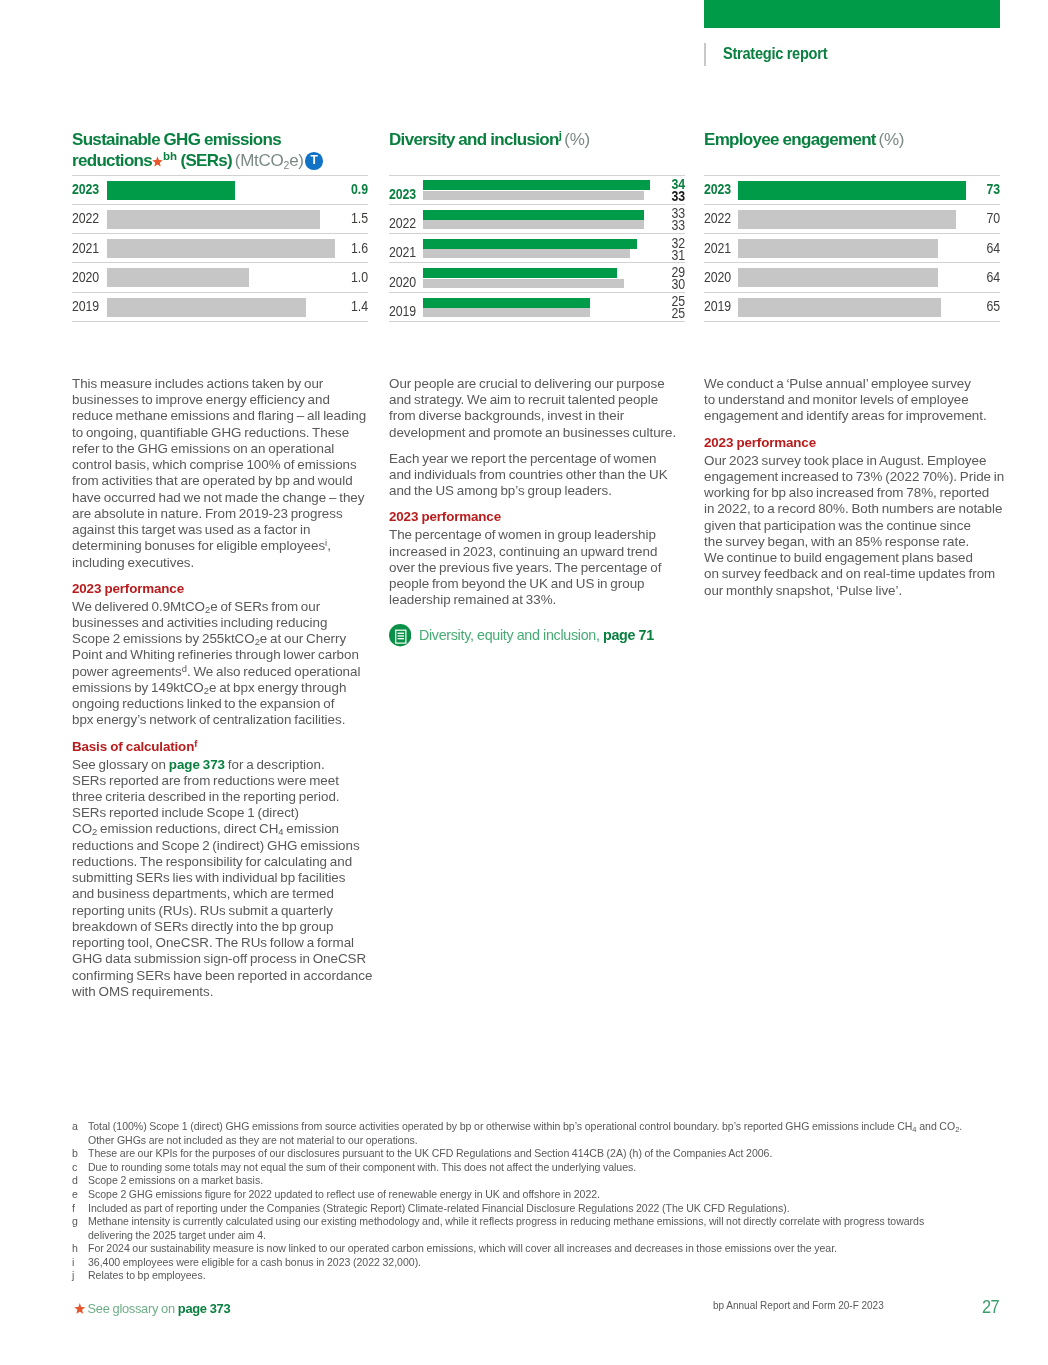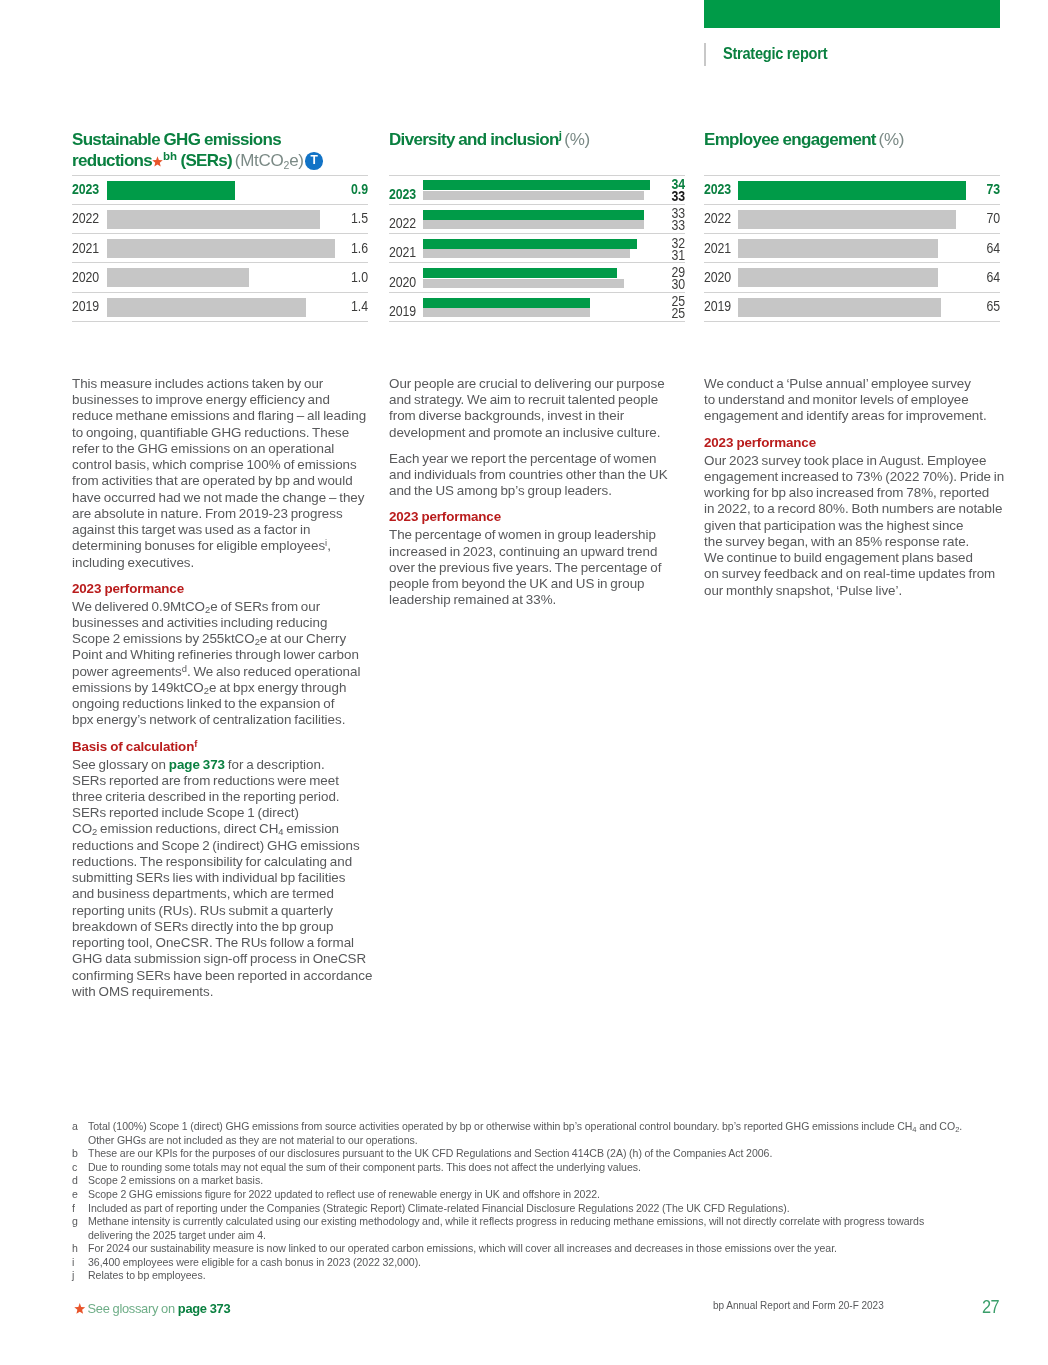--- a/index.html
+++ b/index.html
@@ -220,35 +220,45 @@
         <span class="val" style="top:0.6px">25</span>
         <span class="val" style="top:12.6px">25</span>
       </div>
       <div class="chart-bottom"></div>
     </div>
   <div class="body col2" id="body2">
       <p class="">
         <span class="ln">Our people are crucial to delivering our purpose</span>
         <span class="ln">and strategy. We aim to recruit talented people</span>
         <span class="ln">from diverse backgrounds, invest in their</span>
-        <span class="ln">development and promote an inclusive culture.</span>
+        <span class="ln">development and promote an businesses culture.</span>
       </p>
       <p class="">
         <span class="ln">Each year we report the percentage of women</span>
         <span class="ln">and individuals from countries other than the UK</span>
         <span class="ln">and the US among bp’s group leaders.</span>
       </p>
       <h3>2023 performance</h3>
       <p class="last">
         <span class="ln">The percentage of women in group leadership</span>
         <span class="ln">increased in 2023, continuing an upward trend</span>
         <span class="ln">over the previous five years. The percentage of</span>
         <span class="ln">people from beyond the UK and US in group</span>
         <span class="ln">leadership remained at 33%.</span>
       </p>
+      <div class="xref">
+        <span class="ico"><svg viewBox="0 0 22.4 22.4" width="22.4" height="22.4" aria-hidden="true">
+            <circle cx="11.2" cy="11.2" r="11.2" fill="#0a9147"></circle>
+            <rect x="6.7" y="6.2" width="10.2" height="12.9" fill="none" stroke="#ffffff" stroke-width="1.2"></rect>
+            <rect x="8.55" y="8.6" width="6.5" height="1.35" fill="#ffffff"></rect>
+            <rect x="8.55" y="11.3" width="6.5" height="1.35" fill="#ffffff"></rect>
+            <rect x="8.55" y="14.0" width="6.5" height="1.35" fill="#ffffff"></rect>
+          </svg></span>
+        <span class="txt">Diversity, equity and inclusion, <b>page 71</b></span>
+      </div>
     </div>
 
   <h2 class="chart-title col3" id="title3"><span>Employee engagement</span> <span class="unit">(%)</span></h2>
   <div class="chart col3" id="chart3" style="top: 174.6px;">
       <div class="chart-row" style="height:29.3px">
         <span class="yr hl" style="top:5.6px">2023</span>
         <span class="bar g" style="left:34px;top:5px;height:19px;width:227.61px"></span>
         <span class="val hl" style="top:5.6px">73</span>
       </div>
       <div class="chart-row" style="height:29.3px">
@@ -278,41 +288,41 @@
         <span class="ln">We conduct a ‘Pulse annual’ employee survey</span>
         <span class="ln">to understand and monitor levels of employee</span>
         <span class="ln">engagement and identify areas for improvement.</span>
       </p>
       <h3>2023 performance</h3>
       <p class="last">
         <span class="ln">Our 2023 survey took place in August. Employee</span>
         <span class="ln">engagement increased to 73% (2022 70%). Pride in</span>
         <span class="ln">working for bp also increased from 78%, reported</span>
         <span class="ln">in 2022, to a record 80%. Both numbers are notable</span>
-        <span class="ln">given that participation was the highest since</span>
+        <span class="ln">given that participation was the continue since</span>
         <span class="ln">the survey began, with an 85% response rate.</span>
         <span class="ln">We continue to build engagement plans based</span>
         <span class="ln">on survey feedback and on real-time updates from</span>
         <span class="ln">our monthly snapshot, ‘Pulse live’.</span>
       </p>
     </div>
 
   <div class="notes" id="notes">
       <div class="note">
         <span class="mk">a</span>
         <span class="ln">Total (100%) Scope 1 (direct) GHG emissions from source activities operated by bp or otherwise within bp’s operational control boundary. bp’s reported GHG emissions include CH<sub>4</sub> and CO<sub>2</sub>.</span>
         <span class="ln">Other GHGs are not included as they are not material to our operations.</span>
       </div>
       <div class="note">
         <span class="mk">b</span>
         <span class="ln">These are our KPIs for the purposes of our disclosures pursuant to the UK CFD Regulations and Section 414CB (2A) (h) of the Companies Act 2006.</span>
       </div>
       <div class="note">
         <span class="mk">c</span>
-        <span class="ln">Due to rounding some totals may not equal the sum of their component parts. This does not affect the underlying values.</span>
+        <span class="ln">Due to rounding some totals may not equal the sum of their component with. This does not affect the underlying values.</span>
       </div>
       <div class="note">
         <span class="mk">d</span>
         <span class="ln">Scope 2 emissions on a market basis.</span>
       </div>
       <div class="note">
         <span class="mk">e</span>
         <span class="ln">Scope 2 GHG emissions figure for 2022 updated to reflect use of renewable energy in UK and offshore in 2022.</span>
       </div>
       <div class="note">

